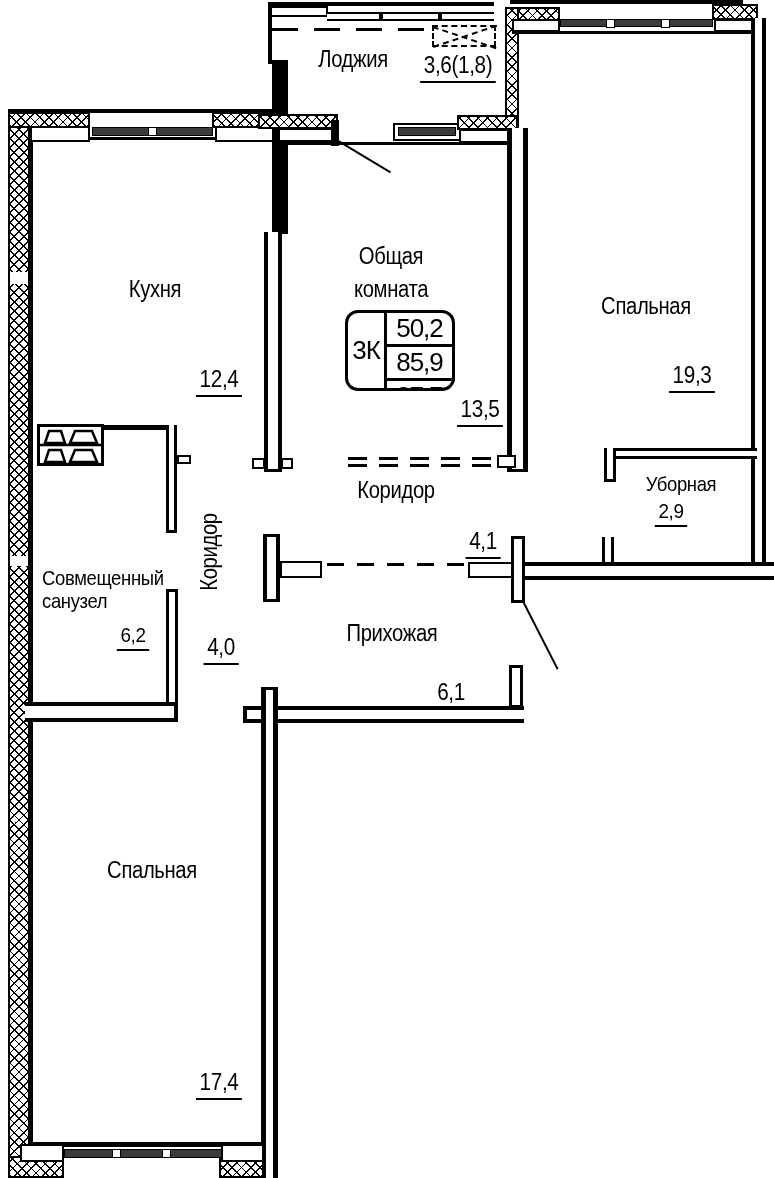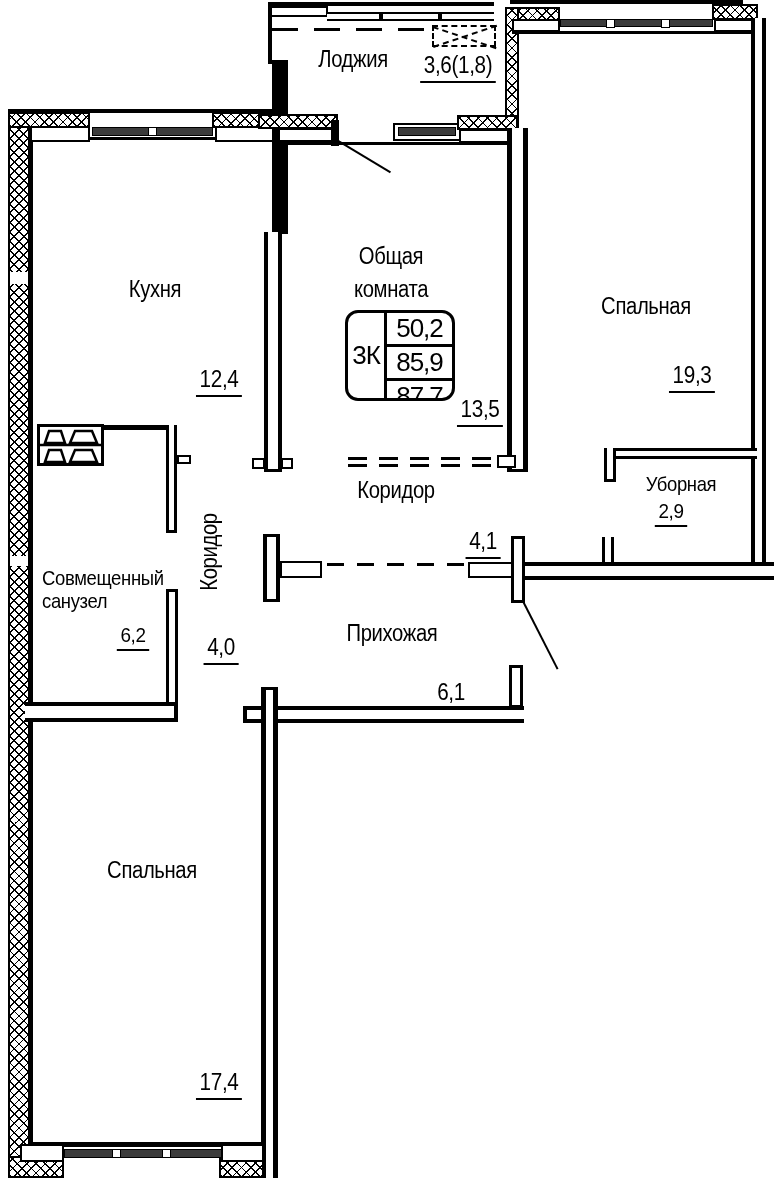--- a/index.html
+++ b/index.html
@@ -29,21 +29,21 @@
   .diag { position:absolute; height:0; border-top:2.5px solid #000; transform-origin:0 0; }
   .diag.dashed { border-top:2px dashed #000; }
   .room-label { position:absolute; font-size:23px; letter-spacing:-0.4px; white-space:nowrap;
     transform:translateX(-50%) scaleX(0.88); }
   .room-label.small { font-size:21px; }
   .room-label.leftal { transform:scaleX(0.88); transform-origin:left center; }
   .room-label.vertical { transform:translate(-50%,-50%) rotate(-90deg) scaleX(0.88); }
   .area-label { position:absolute; font-size:23px; letter-spacing:-0.4px; white-space:nowrap;
     transform:translateX(-50%) scaleX(0.9); border-bottom:2.5px solid #000; padding:0 4px 2px; }
   .area-label.small { font-size:21px; }
-  .stamp { position:absolute; left:345px; top:310px; width:110px; height:91px;
+  .stamp { position:absolute; left:345px; top:310px; width:110px; height:81px;
     border:3px solid #000; border-radius:13px; display:flex; background:#fff; overflow:hidden; }
   .stamp-type { width:39px; display:flex; align-items:center; justify-content:center;
     font-size:26px; letter-spacing:-1px; border-right:3px solid #000; }
   .stamp-col { flex:1; display:flex; flex-direction:column; }
   .stamp-val { flex:1; display:flex; align-items:center; justify-content:center;
     font-size:26px; letter-spacing:-1px; border-bottom:3px solid #000; }
   .stamp-val:last-child { border-bottom:none; }
 </style>
 </head>
 <body>

